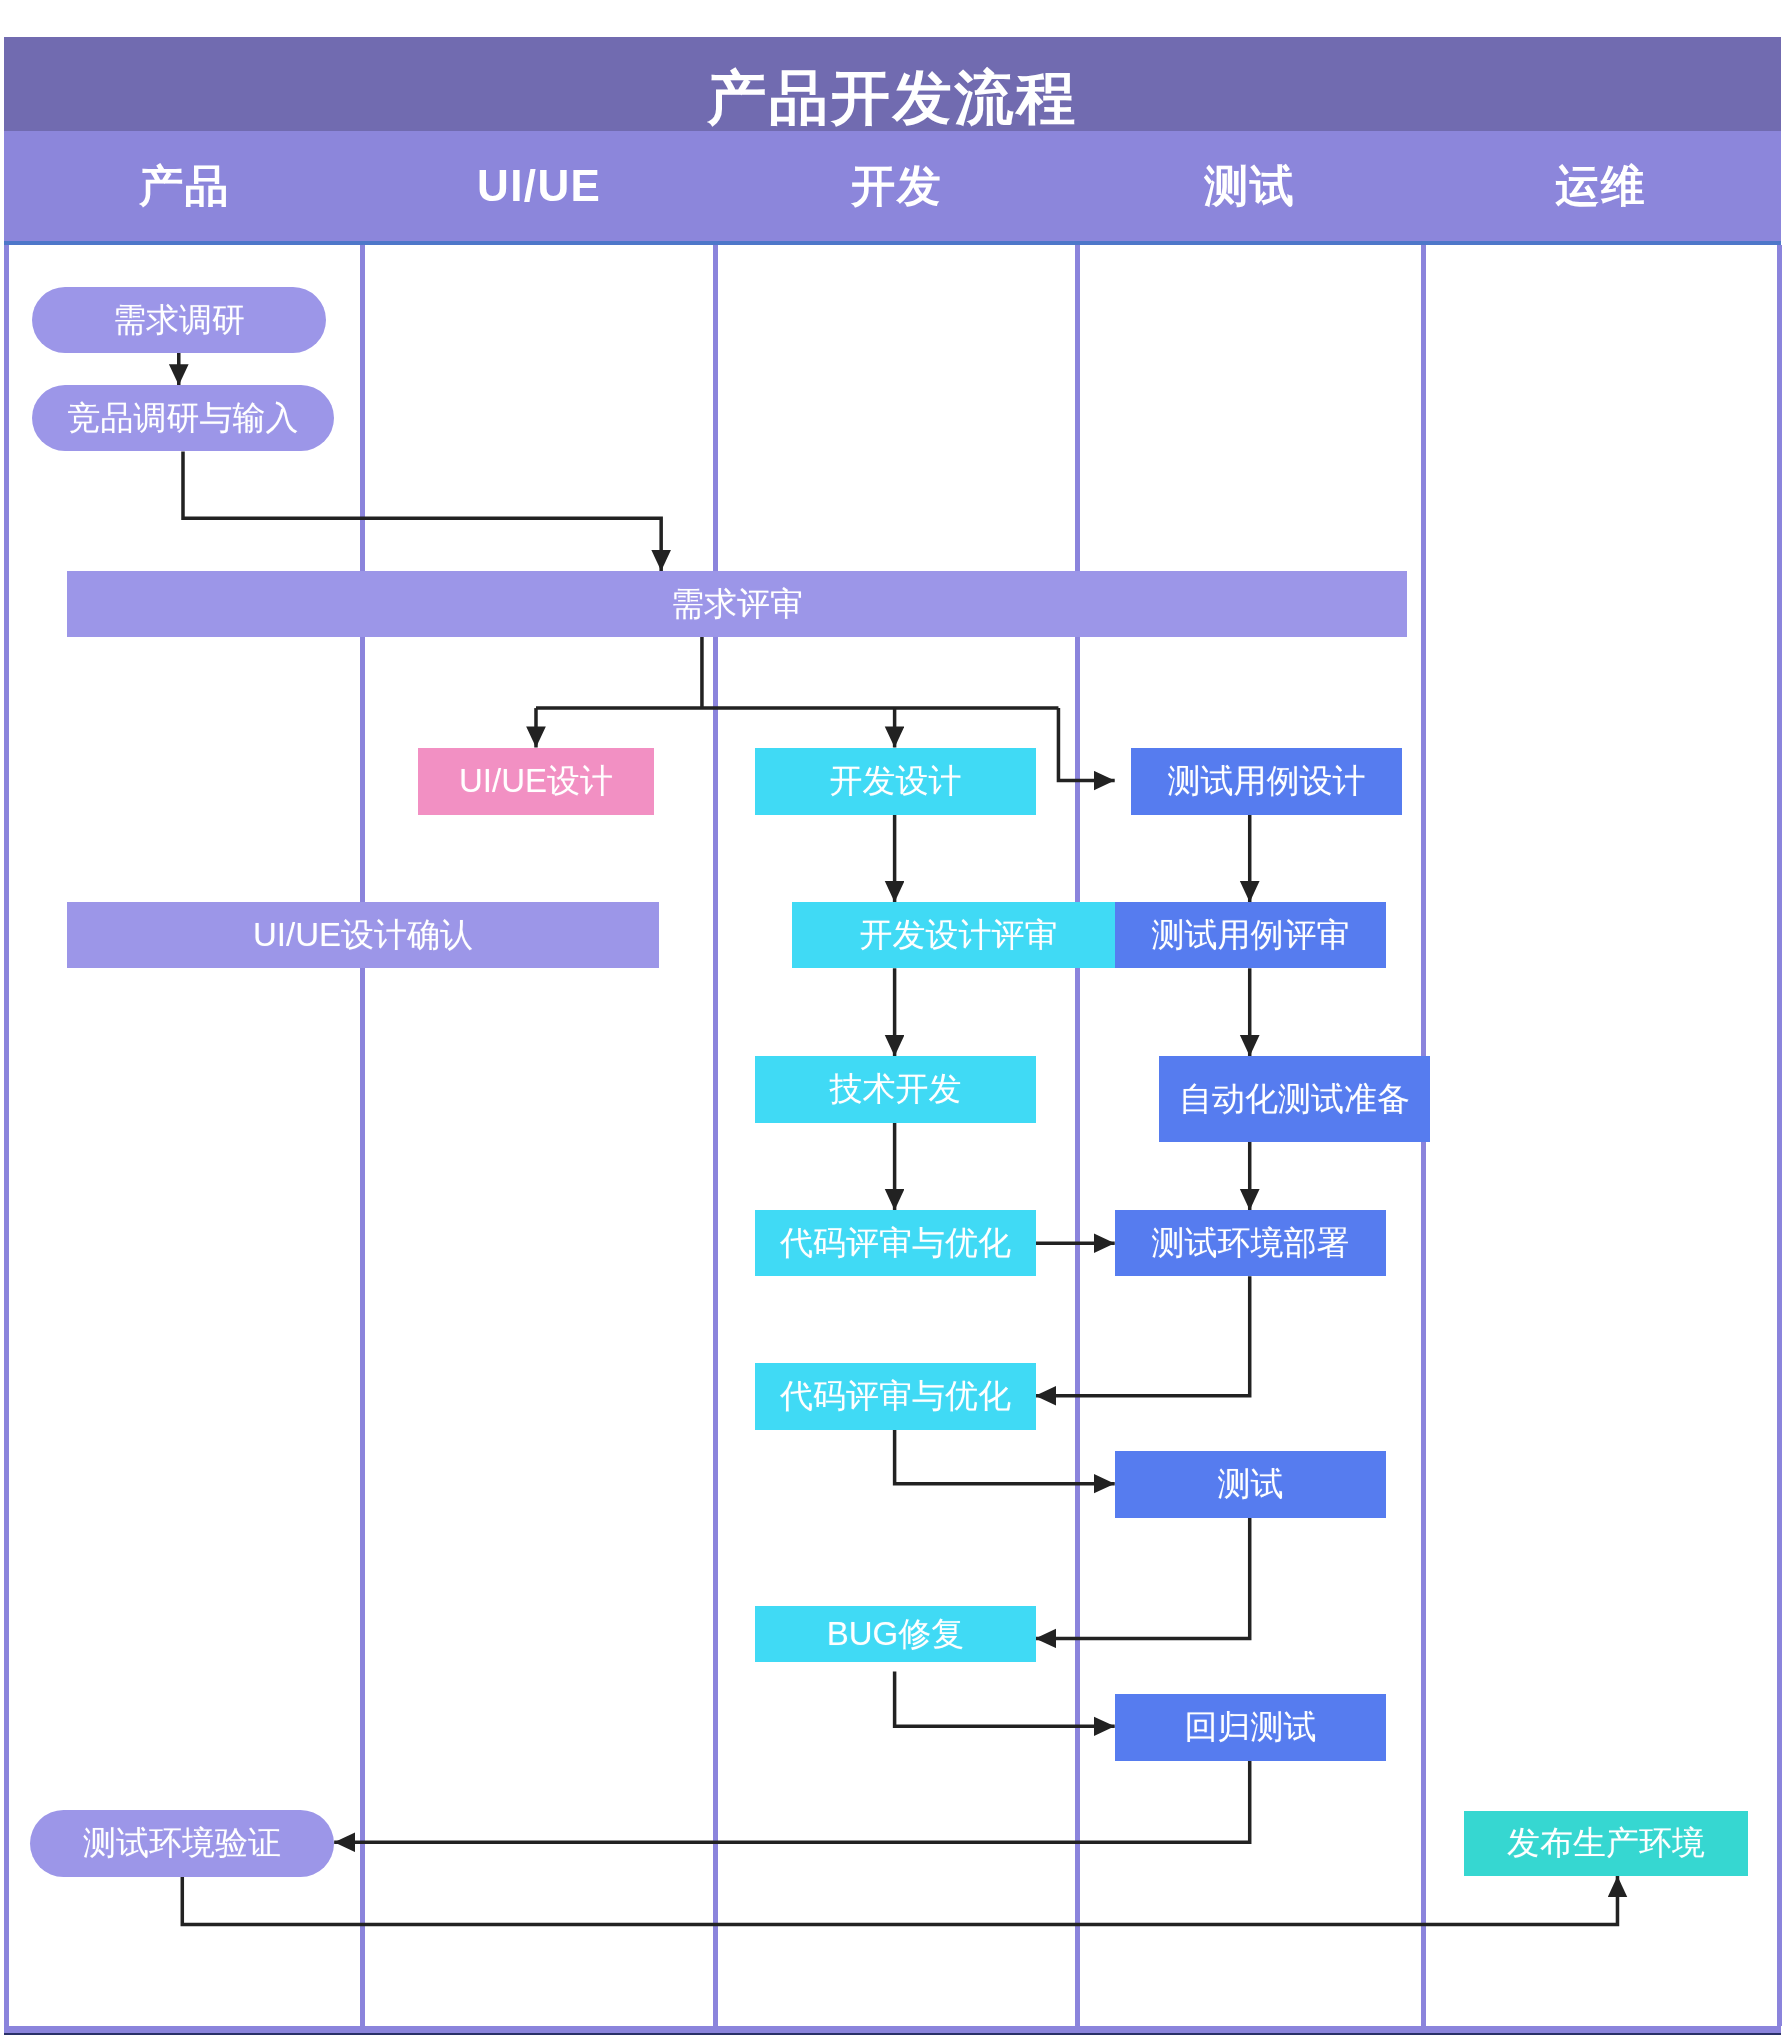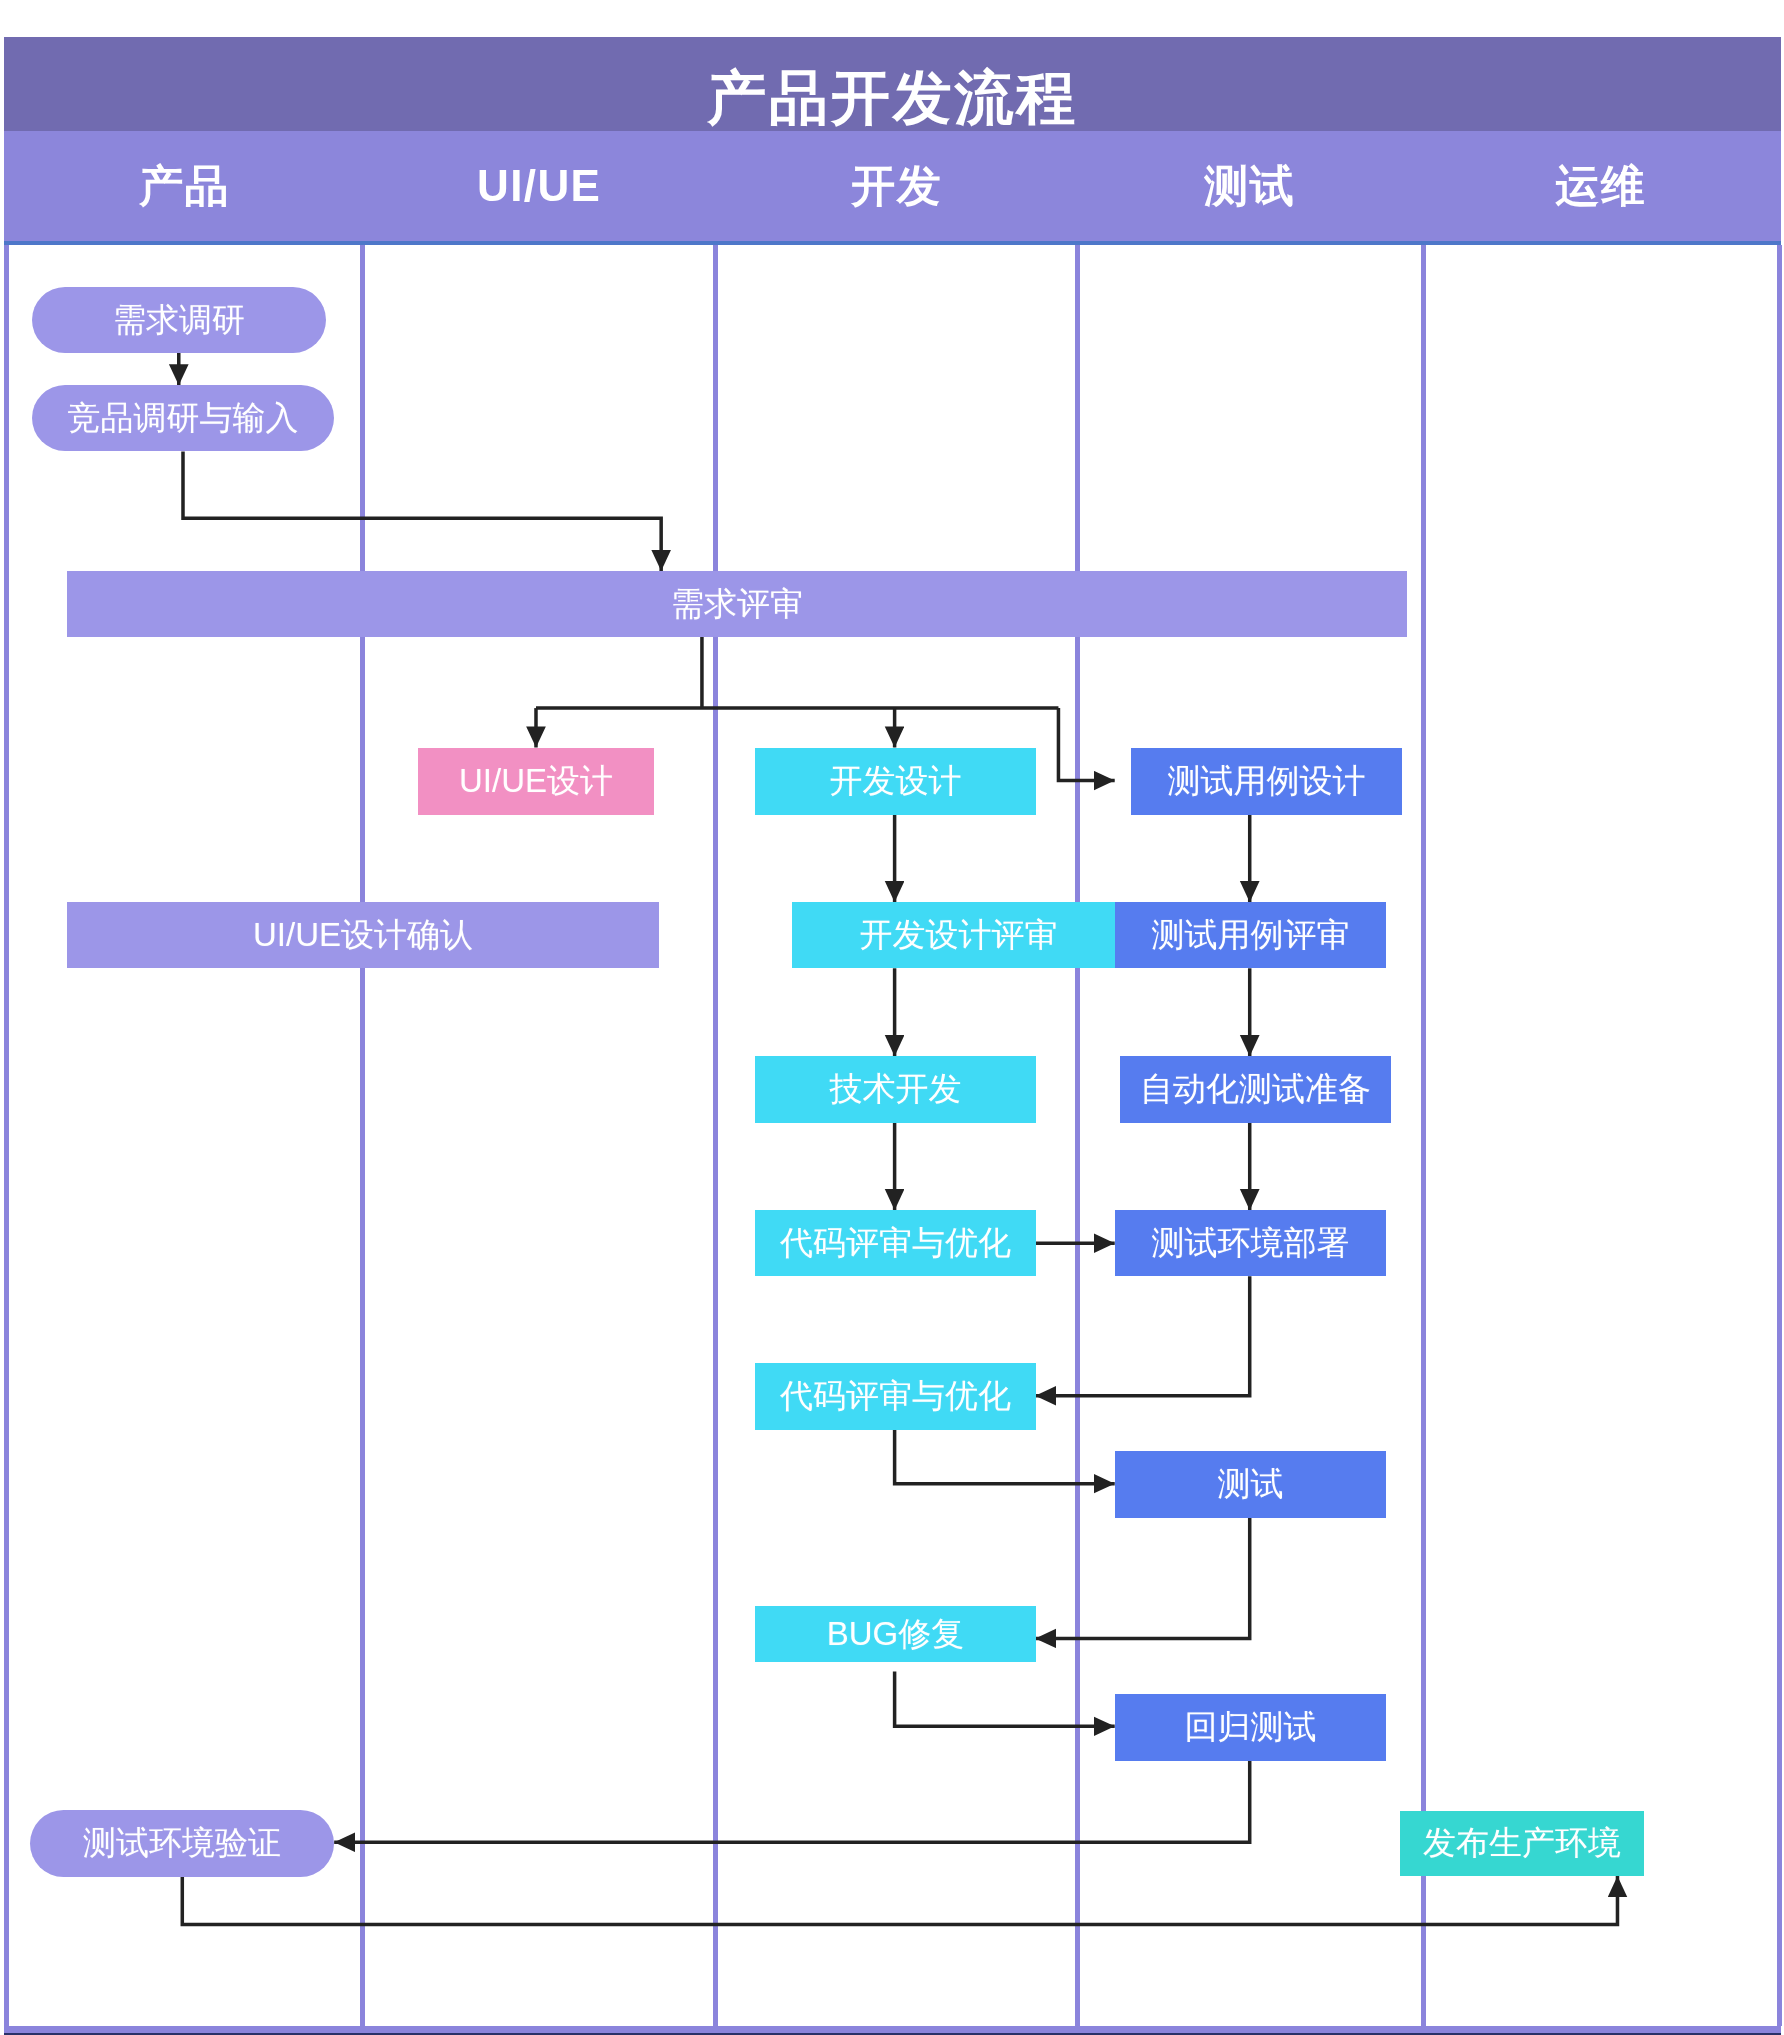--- a/index.html
+++ b/index.html
@@ -116,24 +116,24 @@
   <div class="node purple pill" style="left:32px;top:287px;width:294px;height:66px;">需求调研</div>
   <div class="node purple pill" style="left:32px;top:385px;width:302px;height:66px;">竞品调研与输入</div>
   <div class="node purple" style="left:67px;top:571px;width:1340px;height:66px;">需求评审</div>
   <div class="node pink" style="left:418px;top:748px;width:236px;height:67px;">UI/UE设计</div>
   <div class="node cyan" style="left:755px;top:748px;width:281px;height:67px;">开发设计</div>
   <div class="node blue" style="left:1115px;top:748px;width:271px;height:67px;margin-left:16px;">测试用例设计</div>
   <div class="node purple" style="left:67px;top:902px;width:592px;height:66px;">UI/UE设计确认</div>
   <div class="node cyan" style="left:792px;top:902px;width:333px;height:66px;">开发设计评审</div>
   <div class="node blue" style="left:1115px;top:902px;width:271px;height:66px;">测试用例评审</div>
   <div class="node cyan" style="left:755px;top:1056px;width:281px;height:67px;">技术开发</div>
-  <div class="node blue" style="left:1120px;top:1056px;width:271px;height:67px;">自动化测试准备</div>
+  <div class="node blue" style="left:1159px;top:1056px;width:271px;height:86px;">自动化测试准备</div>
   <div class="node cyan" style="left:755px;top:1210px;width:281px;height:66px;">代码评审与优化</div>
   <div class="node blue" style="left:1115px;top:1210px;width:271px;height:66px;">测试环境部署</div>
   <div class="node cyan" style="left:755px;top:1363px;width:281px;height:67px;">代码评审与优化</div>
   <div class="node blue" style="left:1115px;top:1451px;width:271px;height:67px;">测试</div>
   <div class="node cyan" style="left:755px;top:1606px;width:281px;height:56px;">BUG修复</div>
   <div class="node blue" style="left:1115px;top:1694px;width:271px;height:67px;">回归测试</div>
   <div class="node purple pill" style="left:30px;top:1810px;width:304px;height:67px;">测试环境验证</div>
-  <div class="node teal" style="left:1400px;top:1811px;width:244px;height:65px;">发布生产环境</div>
+  <div class="node teal" style="left:1464px;top:1811px;width:284px;height:65px;">发布生产环境</div>
 
 </div>
 
 
 </body></html>

